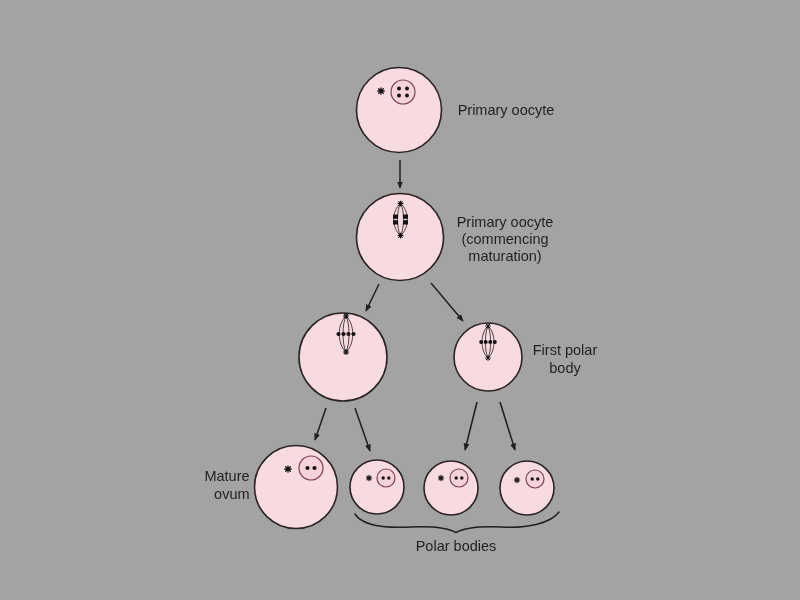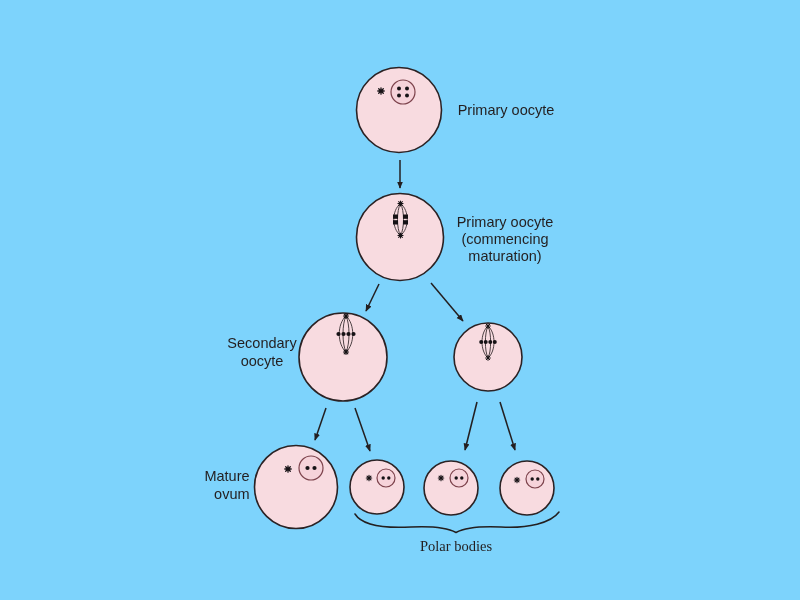--- a/index.html
+++ b/index.html
@@ -1,16 +1,16 @@
 <!DOCTYPE html>
 <html><head>
 <meta charset="utf-8">
 <style>
   html,body{margin:0;padding:0;background:#ffffff;}
-  #canvas{position:relative;width:800px;height:600px;background:#7dd3fc;overflow:hidden;
+  #canvas{position:relative;width:800px;height:600px;background:#a3a3a3;overflow:hidden;
           font-family:"Liberation Sans", sans-serif;}
   #diagram-svg{position:absolute;left:0;top:0;}
   .cell{fill:#f8dbe0;stroke:#2b2224;stroke-width:1.6;}
   .nucleus{fill:#f6d3da;stroke:#7d434c;stroke-width:1.2;}
   .chrom{fill:#161215;stroke:none;}
   .star{stroke:#161215;stroke-width:1.3;fill:none;stroke-linecap:round;}
   .fiber{fill:none;stroke:#3a3032;stroke-width:0.9;}
   .flow{stroke:#231f20;stroke-width:1.5;fill:none;}
   .brace{stroke:#231f20;stroke-width:1.5;fill:none;stroke-linecap:round;}
   .lbl{position:absolute;font-size:14.5px;line-height:18px;color:#231f20;
@@ -159,22 +159,22 @@
 
     <path class="brace" d="M355 514 C362 525, 384 528.5, 411 527 C432 526, 446 527, 456 532.5 C466 527, 480 526, 501 527 C528 528.5, 551 523, 559 512"></path>
   </svg>
 
   <div class="lbl" style="left:506px;top:101px;">Primary oocyte</div>
 
   <div class="lbl lh17" style="left:505px;top:214px;">Primary oocyte
 (commencing
 maturation)</div>
 
-  <div class="lbl" style="left:262px;top:334px;">Secondary
-oocyte</div>
 
+  <div class="lbl" style="left:565px;top:341px;">First polar
+body</div>
 
   <div class="lbl" style="left:227px;top:467px;text-align:right;">Mature
 ovum</div>
 
-  <div class="lbl" style="left:456px;top:537px;font-family:Liberation Serif, serif;">Polar bodies</div>
+  <div class="lbl" style="left:456px;top:537px;">Polar bodies</div>
 
 </div>
 
 </body></html>

